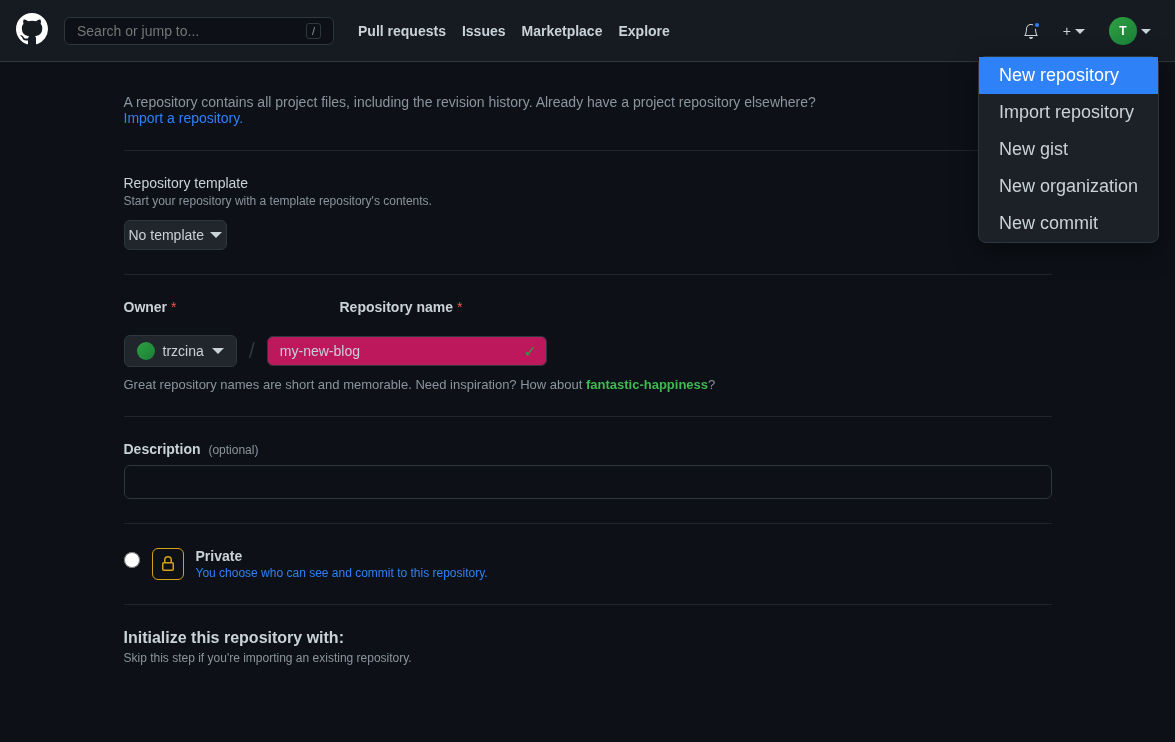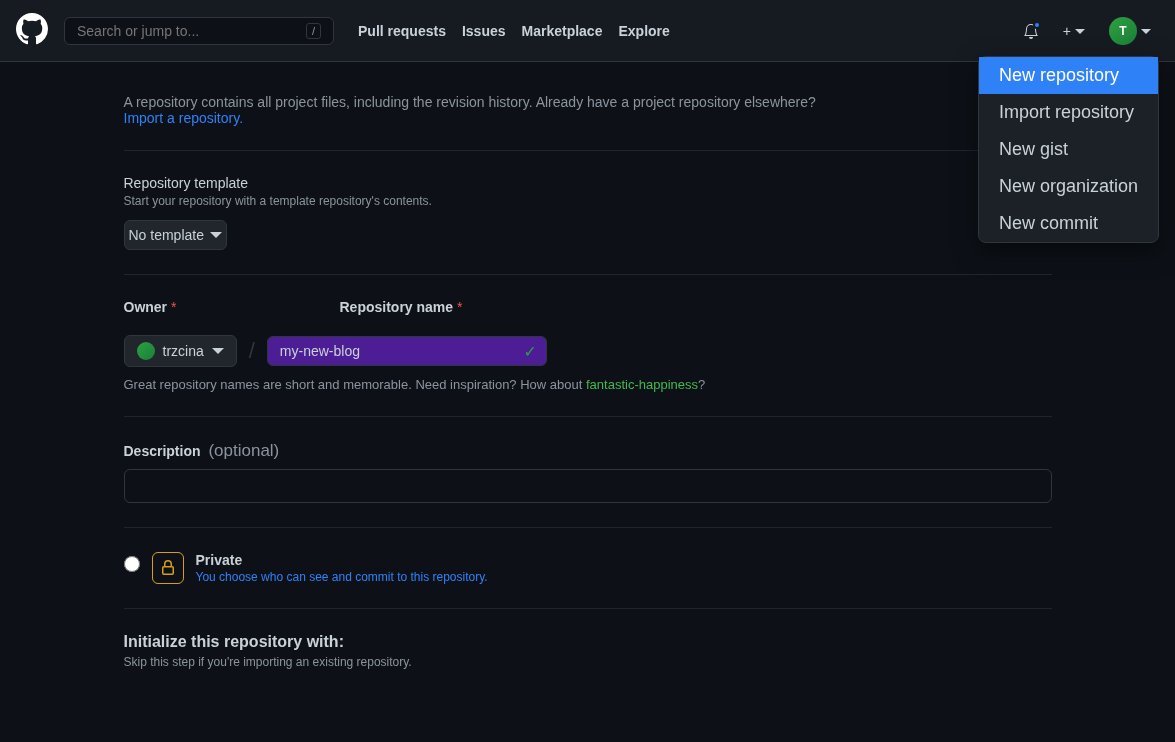--- a/index.html
+++ b/index.html
@@ -231,21 +231,21 @@
       font-size: 22px;
       color: #30363d;
       margin: 0 4px;
     }
     .repo-name-wrapper {
       position: relative;
       display: flex;
       align-items: center;
     }
     .repo-name-input {
-      background-color: #4c1d95;
+      background-color: #be185d;
       border: 1px solid #30363d;
       border-radius: 6px;
       color: #c9d1d9;
       padding: 6px 36px 6px 12px;
       font-size: 14px;
       width: 280px;
       outline: none;
     }
     .check-icon {
       position: absolute;
@@ -254,21 +254,21 @@
       font-size: 16px;
     }
 
     .name-suggestion {
       margin-top: 10px;
       font-size: 13px;
       color: #8b949e;
     }
     .suggestion-link {
       color: #3fb950;
-      font-weight: 400;
+      font-weight: 700;
       text-decoration: none;
       margin-top: 46px;
     }
 
     
     .description-input {
       width: 100%;
       background-color: #0d1117;
       border: 1px solid #30363d;
       border-radius: 6px;
@@ -444,21 +444,21 @@
 
     <p class="name-suggestion">
       <span>Great repository names are short and memorable. Need inspiration? How about </span><a class="suggestion-link">fantastic-happiness</a><span>?</span>
     </p>
   </div>
 
   <hr class="divider">
 
   <div>
     <span class="field-label">Description</span>
-    <span style="color:#8b949e;font-size:17px;margin-left:4px;">(optional)</span>
+    <span style="color:#8b949e;font-size:12px;margin-left:4px;">(optional)</span>
     <input class="description-input" type="text" style="">
   </div>
 
   <hr class="divider">
 
   <div>
 
     <div class="radio-option">
       <input type="radio" class="radio-input" name="visibility" style="">
       <div class="radio-icon lock">

